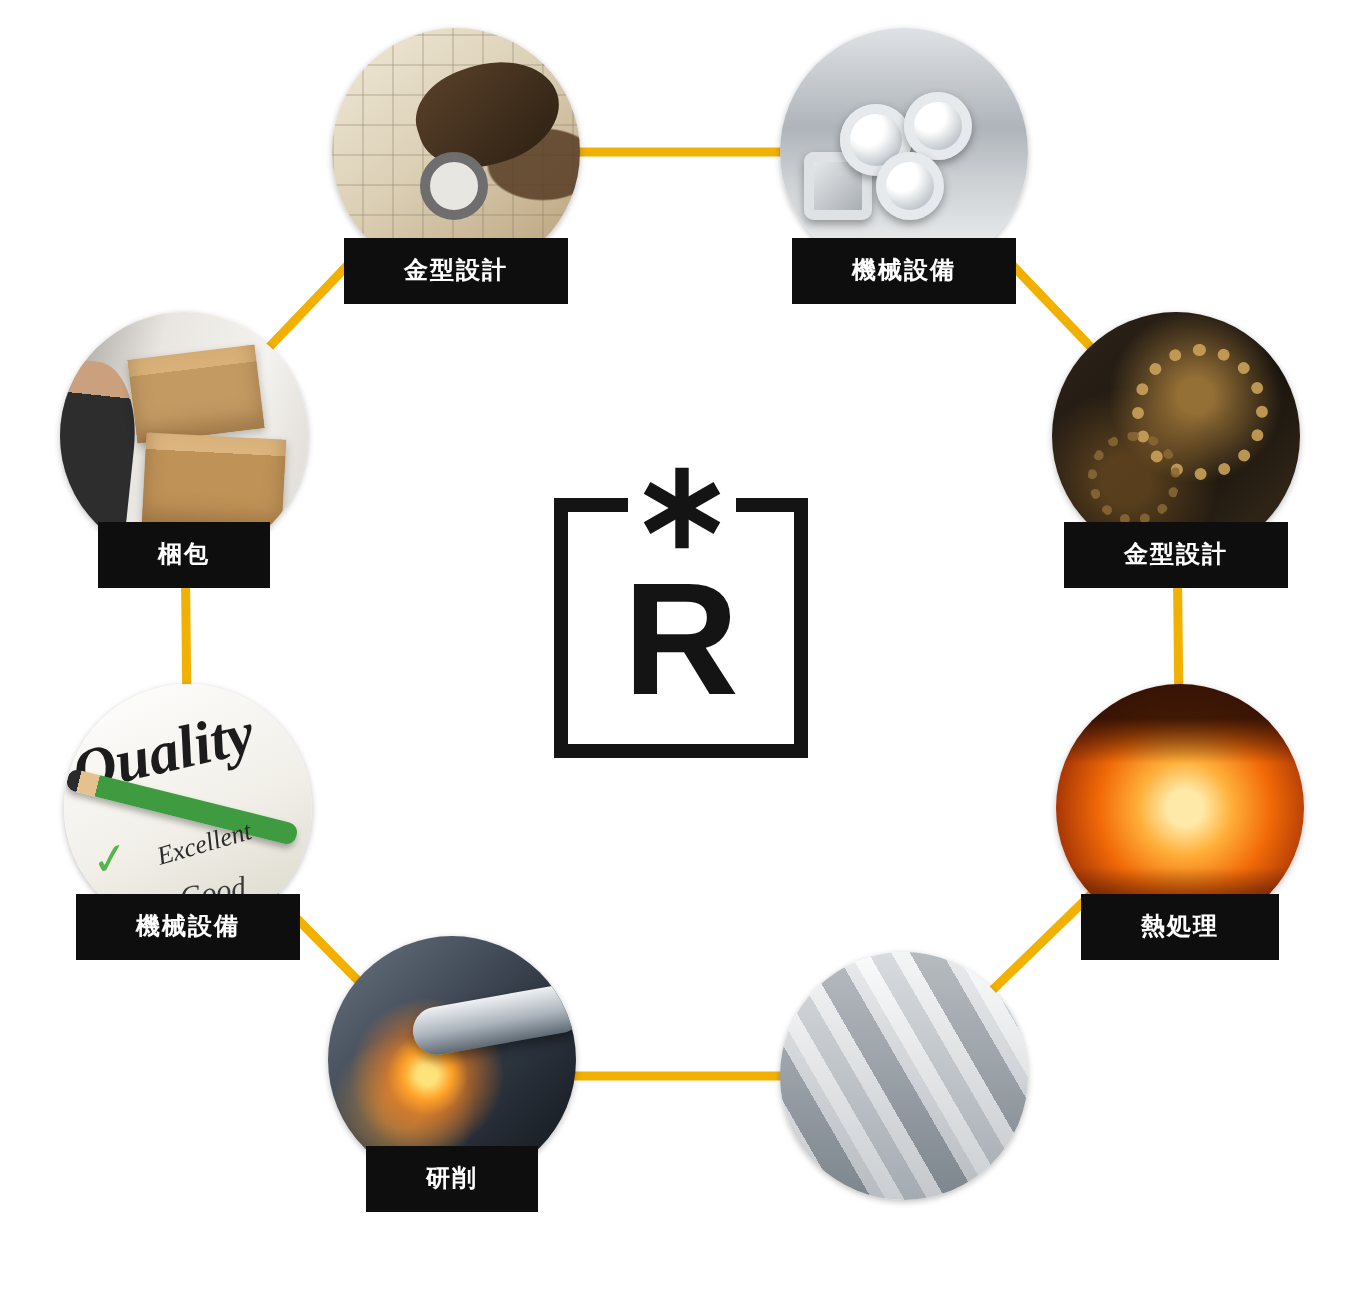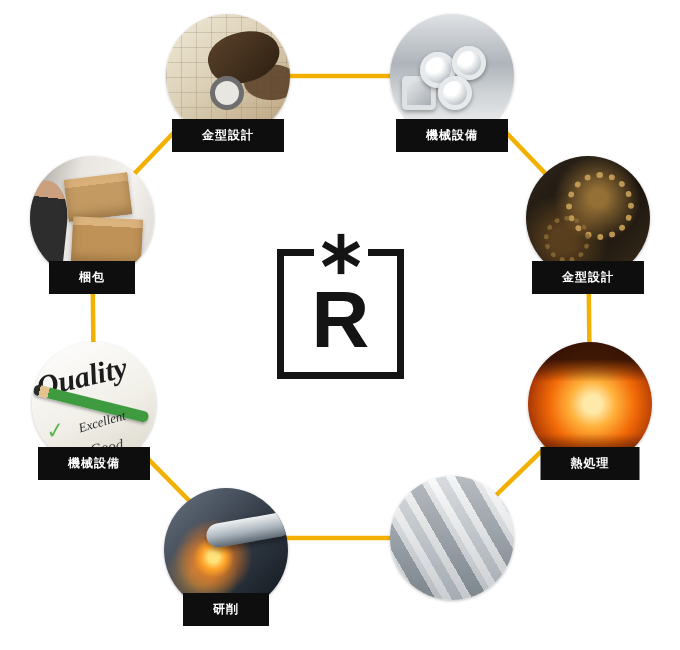--- a/index.html
+++ b/index.html
@@ -12,21 +12,21 @@
   .photo{position:relative;width:124px;height:124px;border-radius:50%;overflow:hidden;box-shadow:0 1px 3px rgba(0,0,0,.25);}
   .label{position:absolute;left:50%;top:105px;transform:translateX(-50%);white-space:nowrap;
          background:#0e0e0e;color:#ffffff;font-weight:bold;font-size:12px;letter-spacing:1px;
          padding:8px 30px;z-index:3;}
 
   .n1{left:166px;top:14px;}
   .n2{left:390px;top:14px;}
   .n3{left:526px;top:156px;}
   .n4{left:528px;top:342px;text-decoration:underline;}
   .n5{left:390px;top:476px;}
-  .n6{left:164px;top:488px;font-family:Liberation Serif, serif;}
+  .n6{left:164px;top:468px;font-family:Liberation Serif, serif;}
   .n7{left:32px;top:342px;}
   .n8{left:30px;top:156px;text-decoration:underline;}
 
   
   .img-mold{background:
     radial-gradient(circle at 68% 30%, rgba(40,26,14,.9) 0 12%, rgba(40,26,14,0) 13%),
     radial-gradient(ellipse at 85% 55%, rgba(86,60,36,.85) 0 18%, rgba(86,60,36,0) 19%),
     repeating-linear-gradient(0deg, rgba(130,118,96,.25) 0 1px, transparent 1px 15px),
     repeating-linear-gradient(90deg, rgba(130,118,96,.25) 0 1px, transparent 1px 15px),
     linear-gradient(140deg,#f0ead9 0%,#dcd0b6 45%,#b89f78 100%);}

